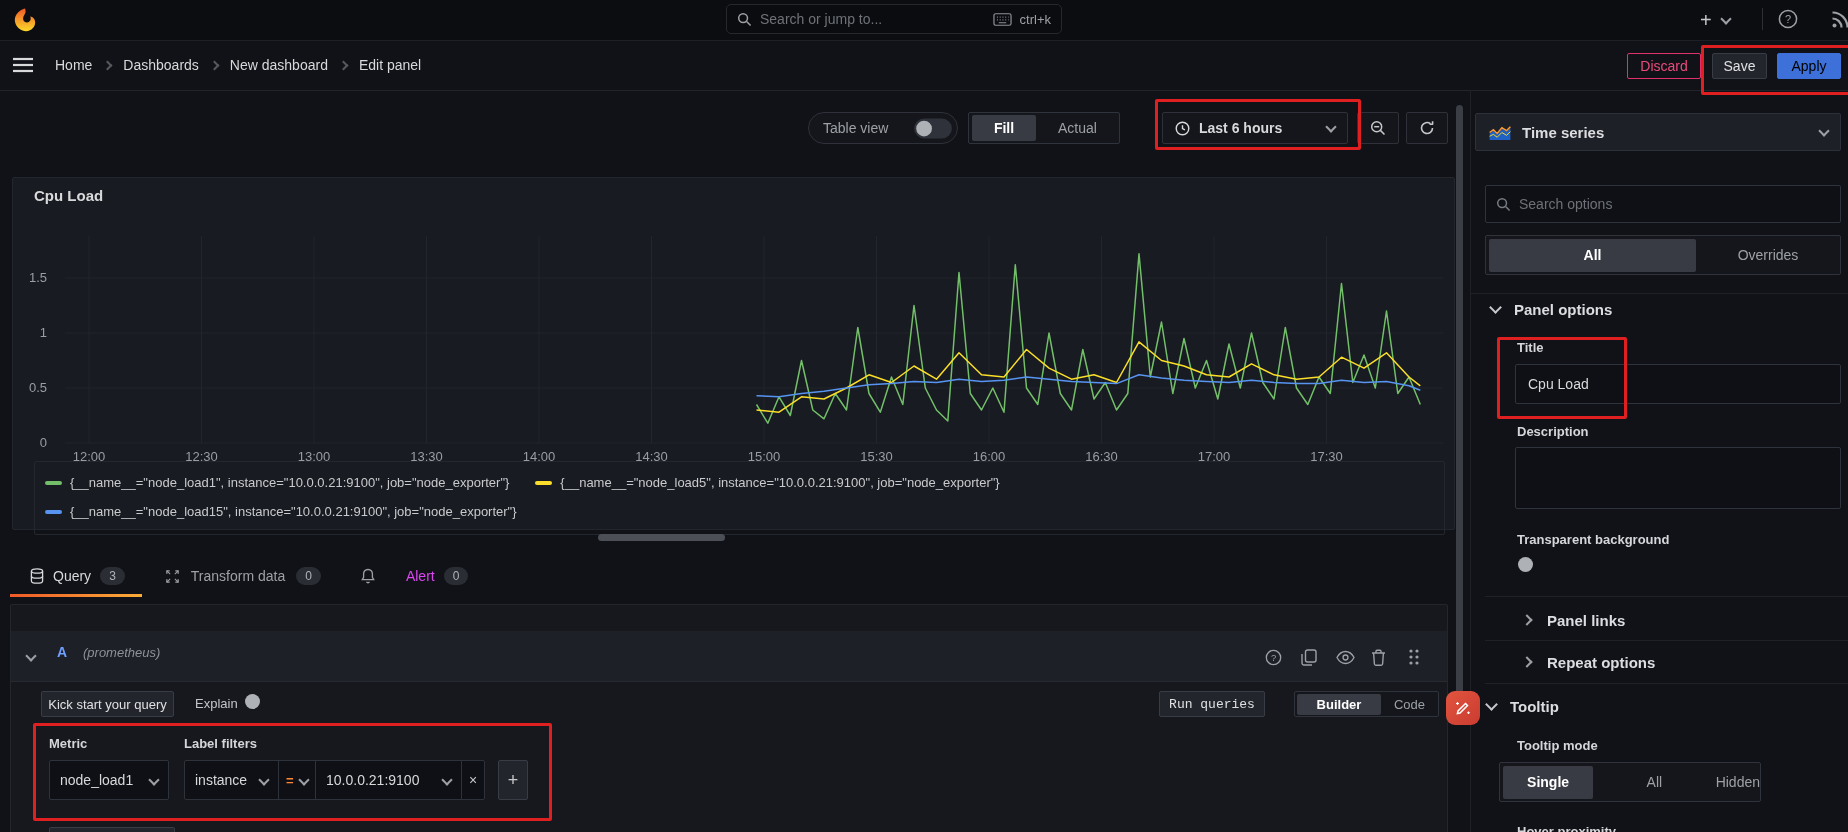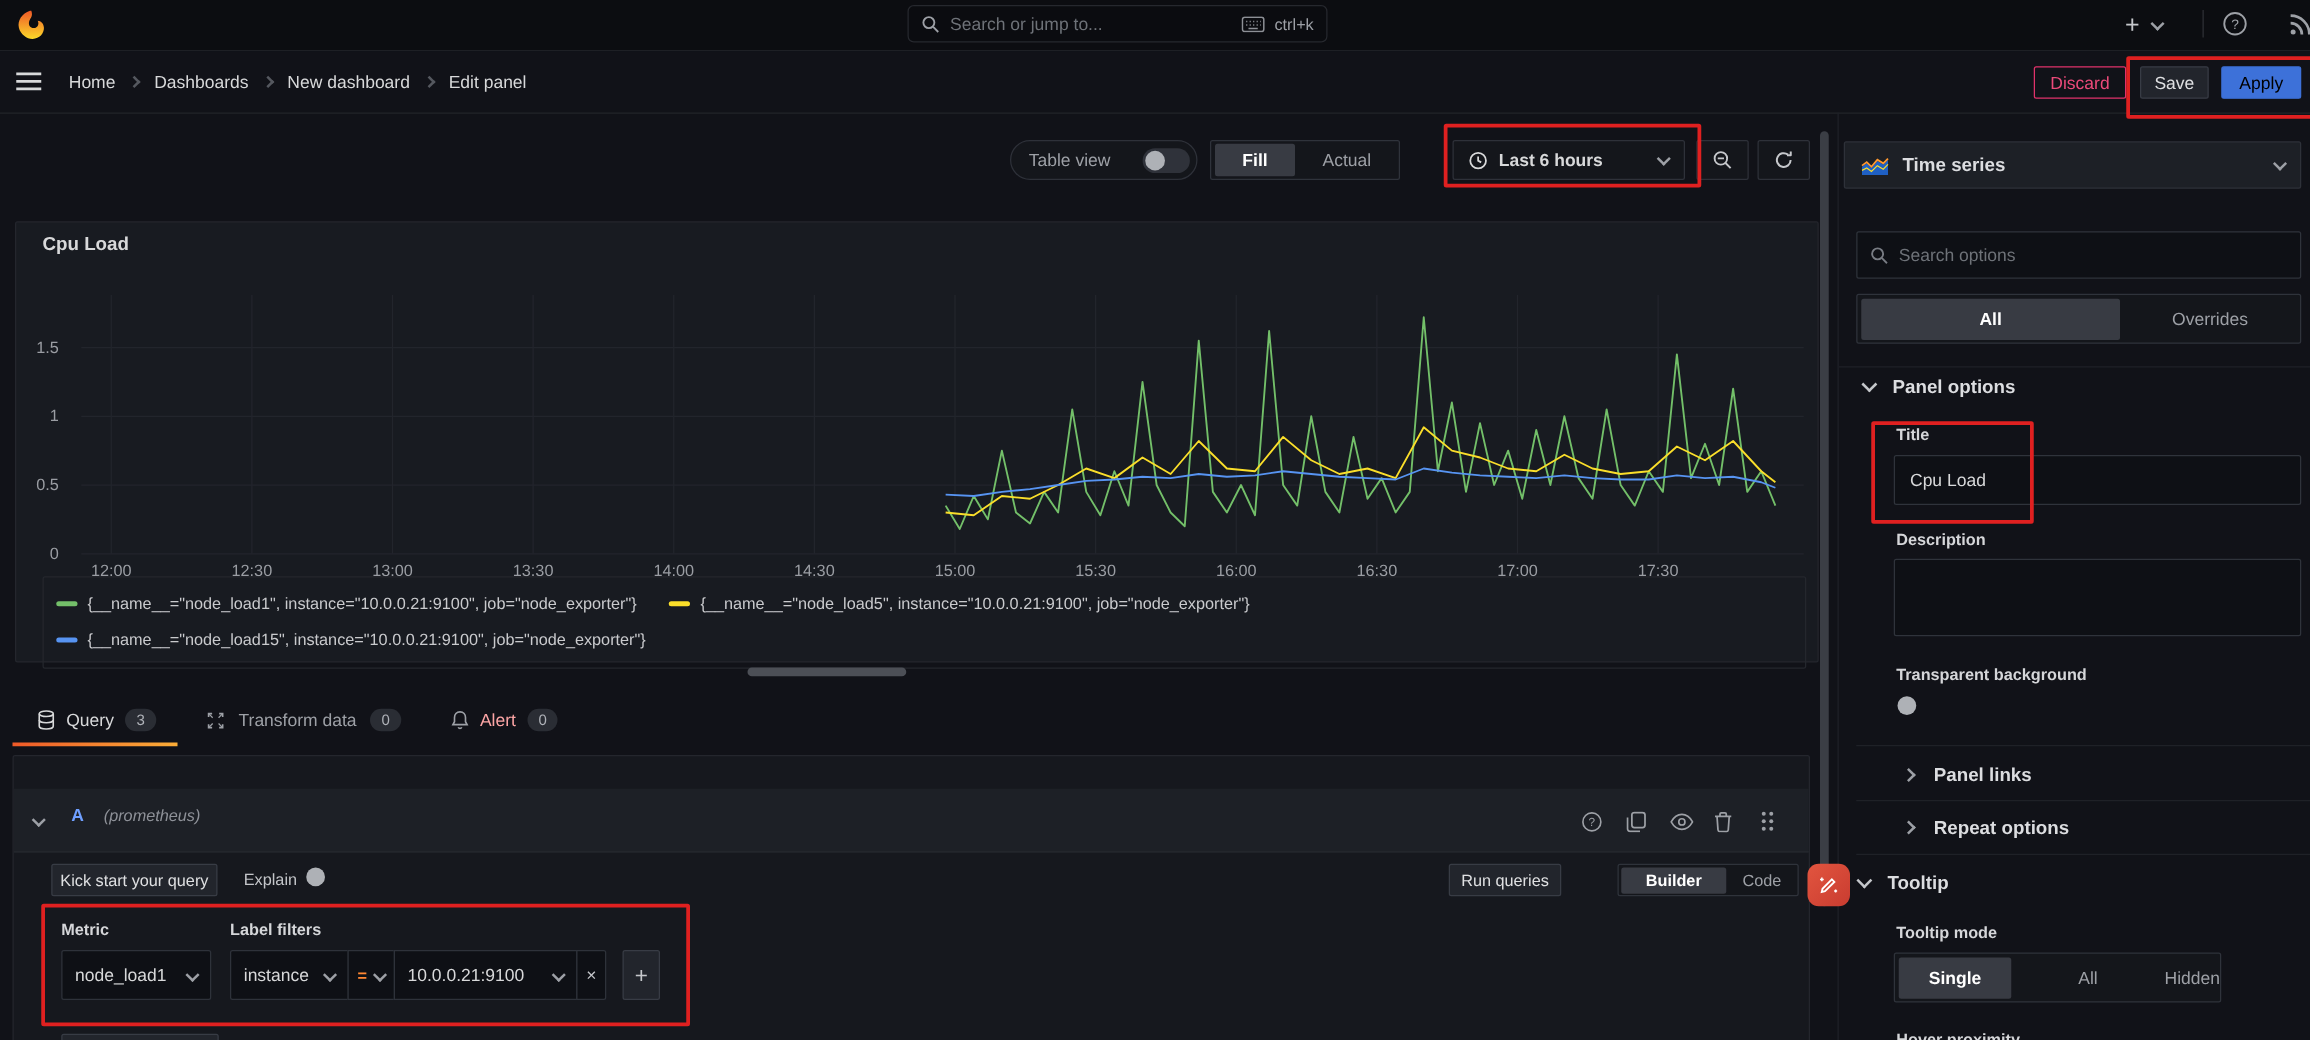--- a/index.html
+++ b/index.html
@@ -247,21 +247,21 @@
       <span style="font-size:14px;color:#9da0a6;">Transform data</span>
       <span class="badge">0</span>
     </div>
     <div class="row" style="gap:9px;padding:0 20px;">
       <span class="icon">
         <svg width="14" height="16" viewBox="0 0 14 16" fill="none" stroke="#9da0a6" stroke-width="1.3">
             <path d="M7 1.5 c-2.8 0 -4.4 2 -4.4 4.5 v3.4 l-1.3 2.3 h11.4 l-1.3 -2.3 v-3.4 c0 -2.5 -1.6 -4.5 -4.4 -4.5 z"></path>
             <path d="M5.6 13.8 a1.5 1.5 0 0 0 2.8 0"></path>
           </svg>
       </span>
-      <span style="font-size:14px;color:#fca5a5;">Alert</span>
+      <span style="font-size:14px;color:#d946ef;margin-left:22px;">Alert</span>
       <span class="badge">0</span>
     </div>
   </div>
   <div class="abs" style="left:10px;top:594px;width:132px;height:3px;background:linear-gradient(90deg,#f05a28,#fbad37);"></div>
 
   <div class="abs" style="left:10px;top:604px;width:1438px;height:238px;background:#16181e;border:1px solid #24262d;border-radius:2px;box-sizing:border-box;">
     <div class="abs" style="left:0;top:26px;width:1436px;height:50px;background:#1d2026;border-bottom:1px solid #26292f;">
       <span class="cv abs" style="left:16px;top:21px;"></span>
       <span class="abs txt" style="left:46px;top:13px;font-size:14px;font-weight:bold;color:#6f9fff;">A</span>
       <span class="abs txt" style="left:72px;top:14px;font-size:13px;font-style:italic;color:#8e9198;">(prometheus)</span>
@@ -296,21 +296,21 @@
             <circle cx="10" cy="9" r="1.6"></circle>
             <circle cx="4" cy="15" r="1.6"></circle>
             <circle cx="10" cy="15" r="1.6"></circle>
           </svg>
       </span>
     </div>
 
     <button class="abs btn" style="left:30px;top:86px;width:133px;height:26px;">Kick start your query</button>
     <span class="abs txt" style="left:184px;top:91px;font-size:13px;color:#c3c5c9;">Explain</span>
     <span class="tgl abs" style="left:232px;top:87px;"></span>
-    <button class="abs btn" style="left:1148px;top:86px;width:90px;height:26px;">Run queries</button>
+    <button class="abs btn" style="left:1148px;top:86px;width:106px;height:26px;font-family:Liberation Mono, monospace;">Run queries</button>
     <div class="abs seggroup" style="left:1283px;top:86px;width:145px;height:26px;box-sizing:border-box;">
       <span class="seg-active" style="margin-left:2px;width:84px;height:21px;display:inline-flex;align-items:center;justify-content:center;font-size:13px;">Builder</span>
       <span class="dim" style="flex:1;text-align:center;font-size:13px;">Code</span>
     </div>
 
     
     <span class="abs lbl" style="left:38px;top:131px;">Metric</span>
     <span class="abs lbl" style="left:173px;top:131px;">Label filters</span>
     <div class="abs sel" style="left:38px;top:155px;width:120px;height:40px;border-radius:2px;padding:0 10px;justify-content:space-between;box-sizing:border-box;">
       <span class="txt">node_load1</span>
@@ -396,21 +396,21 @@
       <span class="sect">Repeat options</span>
     </div>
     <div class="abs divider-h" style="left:14px;top:593px;width:364px;"></div>
 
     <div class="abs row" style="left:16px;top:604px;height:24px;gap:14px;">
       <span class="cv big" style="margin-top:-3px;"></span>
       <span class="sect">Tooltip</span>
     </div>
 
     <span class="abs lbl" style="left:46px;top:648px;">Tooltip mode</span>
-    <div class="abs seggroup" style="left:44px;top:672px;width:262px;height:40px;box-sizing:border-box;gap:24px;">
+    <div class="abs seggroup" style="left:28px;top:672px;width:262px;height:40px;box-sizing:border-box;gap:24px;">
       <span class="seg-active" style="margin-left:3px;width:92px;height:33px;display:inline-flex;align-items:center;justify-content:center;font-size:14px;">Single</span>
       <span class="dim" style="width:76px;text-align:center;font-size:14px;">All</span>
       <span class="dim" style="flex:1;text-align:center;font-size:14px;">Hidden</span>
     </div>
 
     <span class="abs lbl" style="left:46px;top:734px;">Hover proximity</span>
   </div>
 
   <div class="abs" style="left:1446px;top:691px;width:34px;height:34px;border-radius:9px;background:linear-gradient(135deg,#e2553f,#c93c30);display:flex;align-items:center;justify-content:center;z-index:60;">
     <span class="icon">

